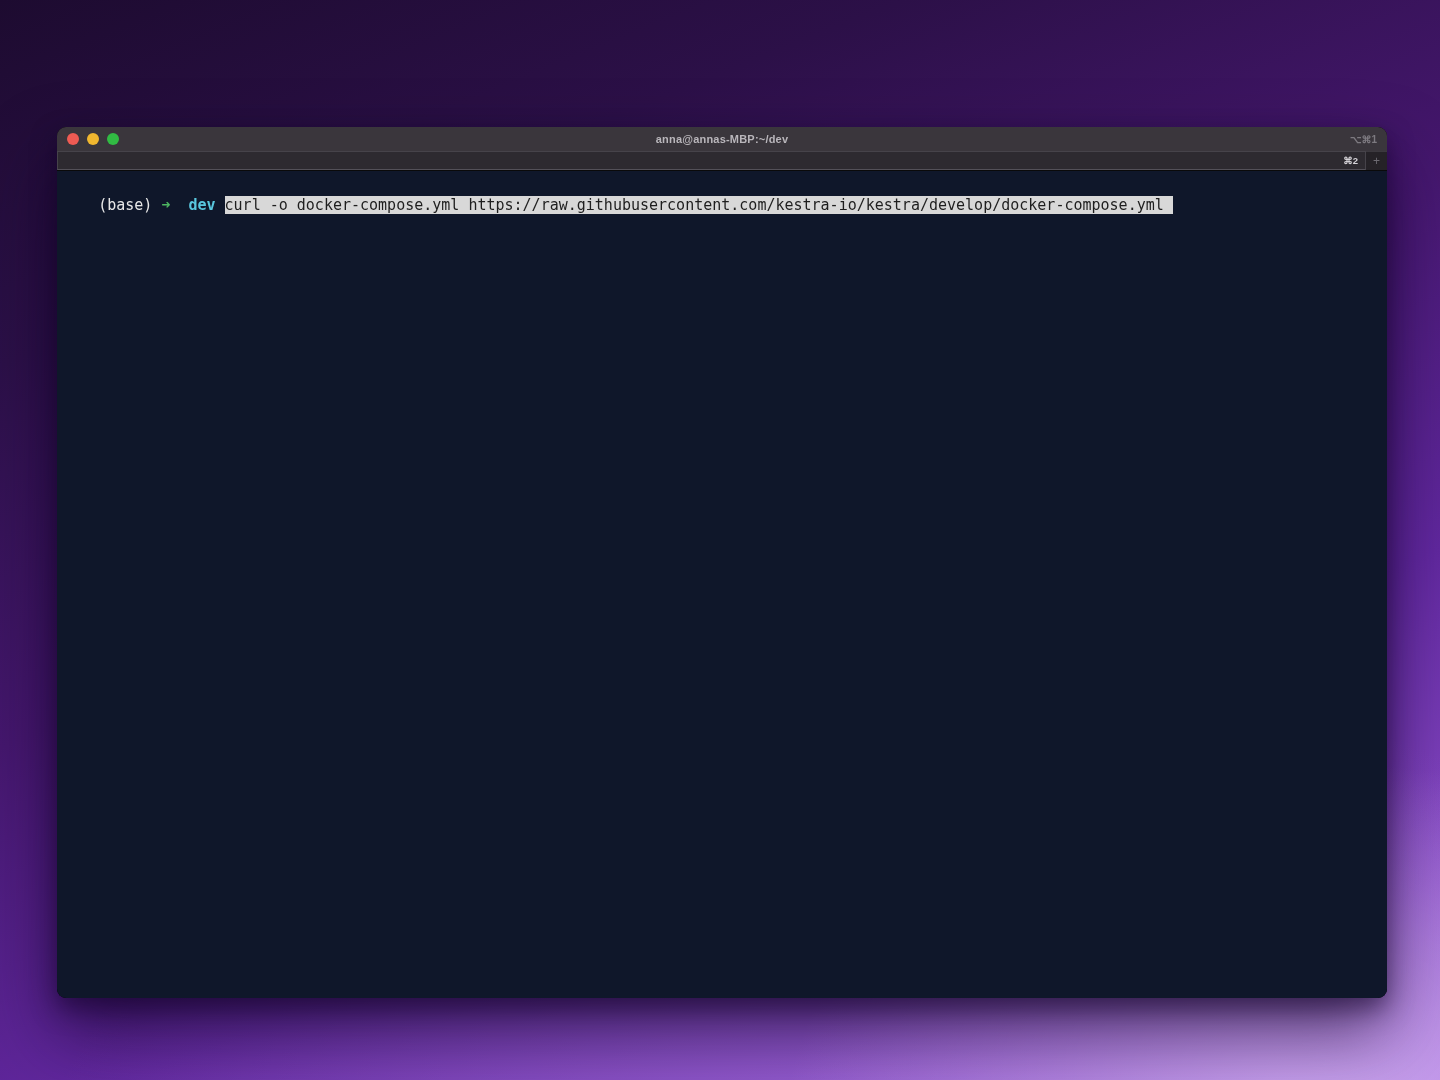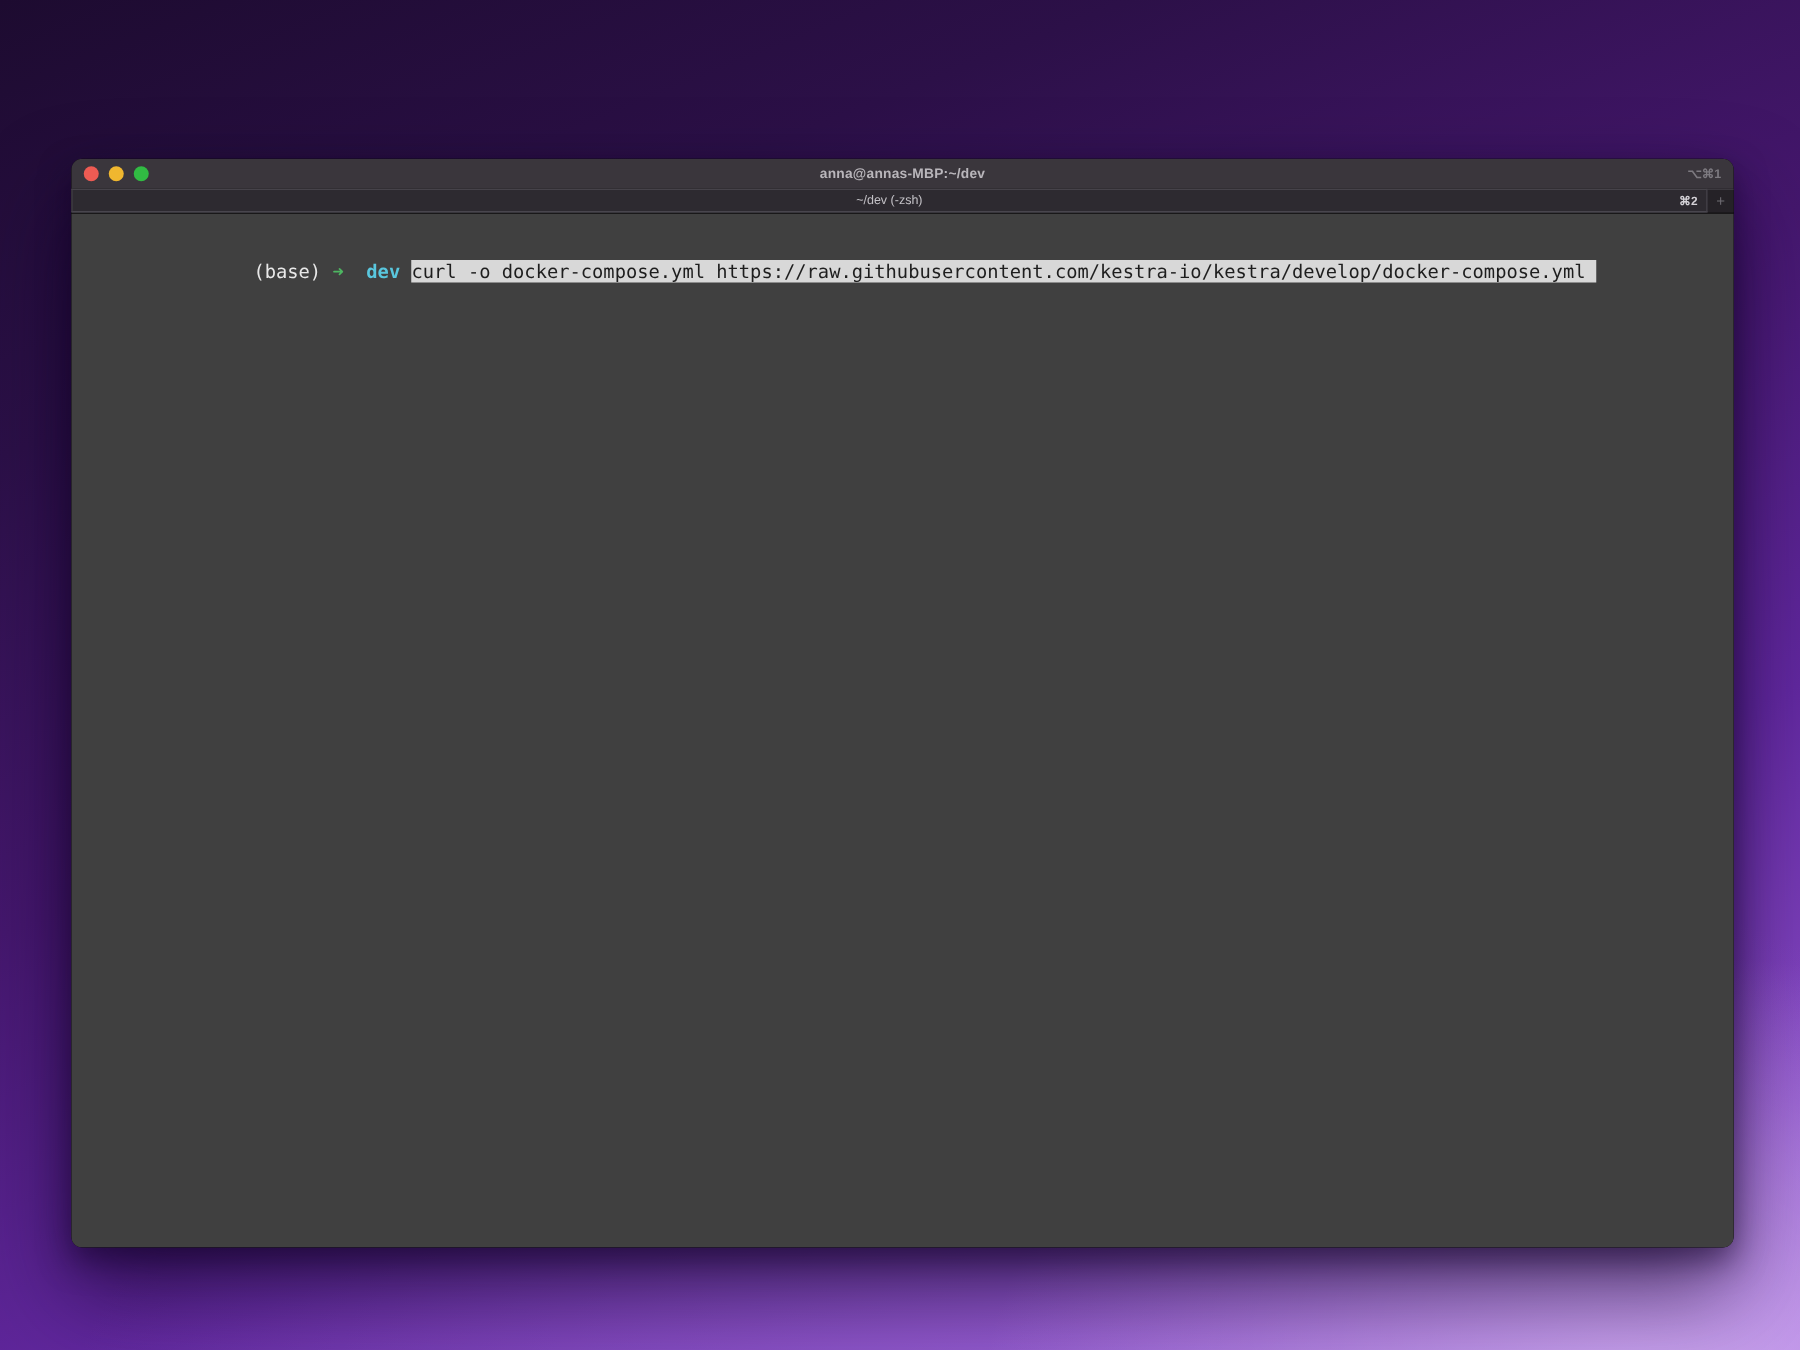--- a/index.html
+++ b/index.html
@@ -112,28 +112,27 @@
     font-size: 12px;
     display: flex;
     align-items: center;
     justify-content: center;
     line-height: 1;
   }
 
   
   .terminal {
     flex: 1 1 auto;
-    background: #404040;
+    background: #0f172a;
     font-family: "DejaVu Sans Mono", "Liberation Mono", monospace;
     font-size: 15px;
     line-height: 21px;
-    padding: 15px 5px;
+    padding: 3px 5px;
     color: #e8e8e8;
     white-space: pre;
-    text-align: center;
   }
   .prompt-env   { color: #e8e8e8; }
   .prompt-arrow { color: #4db661; font-weight: bold; }
   .prompt-dir   { color: #59c7de; font-weight: bold; }
   .cmd-selected {
     background: #d8d8d8;
     color: #1e1e1e;
     padding-right: 9px; 
   }
 </style>
@@ -147,21 +146,20 @@
       <span class="light red"></span>
       <span class="light yellow"></span>
       <span class="light green"></span>
     </div>
     <div class="title">anna@annas-MBP:~/dev</div>
     <div class="title-shortcut">⌥⌘1</div>
   </div>
 
   <div class="tabbar">
     <div class="tab inactive">
-      <span class="tab-label">~/dev (-zsh)</span>
       <span class="tab-shortcut">⌘2</span>
     </div>
     <div class="new-tab-btn">
       <span>+</span>
     </div>
   </div>
 
   <div class="terminal">
     <span><span class="prompt-env">(base)</span><span> </span><span class="prompt-arrow">➜</span><span>  </span><span class="prompt-dir">dev</span><span> </span><span class="cmd-selected">curl -o docker-compose.yml https://raw.githubusercontent.com/kestra-io/kestra/develop/docker-compose.yml</span></span>
   </div>

